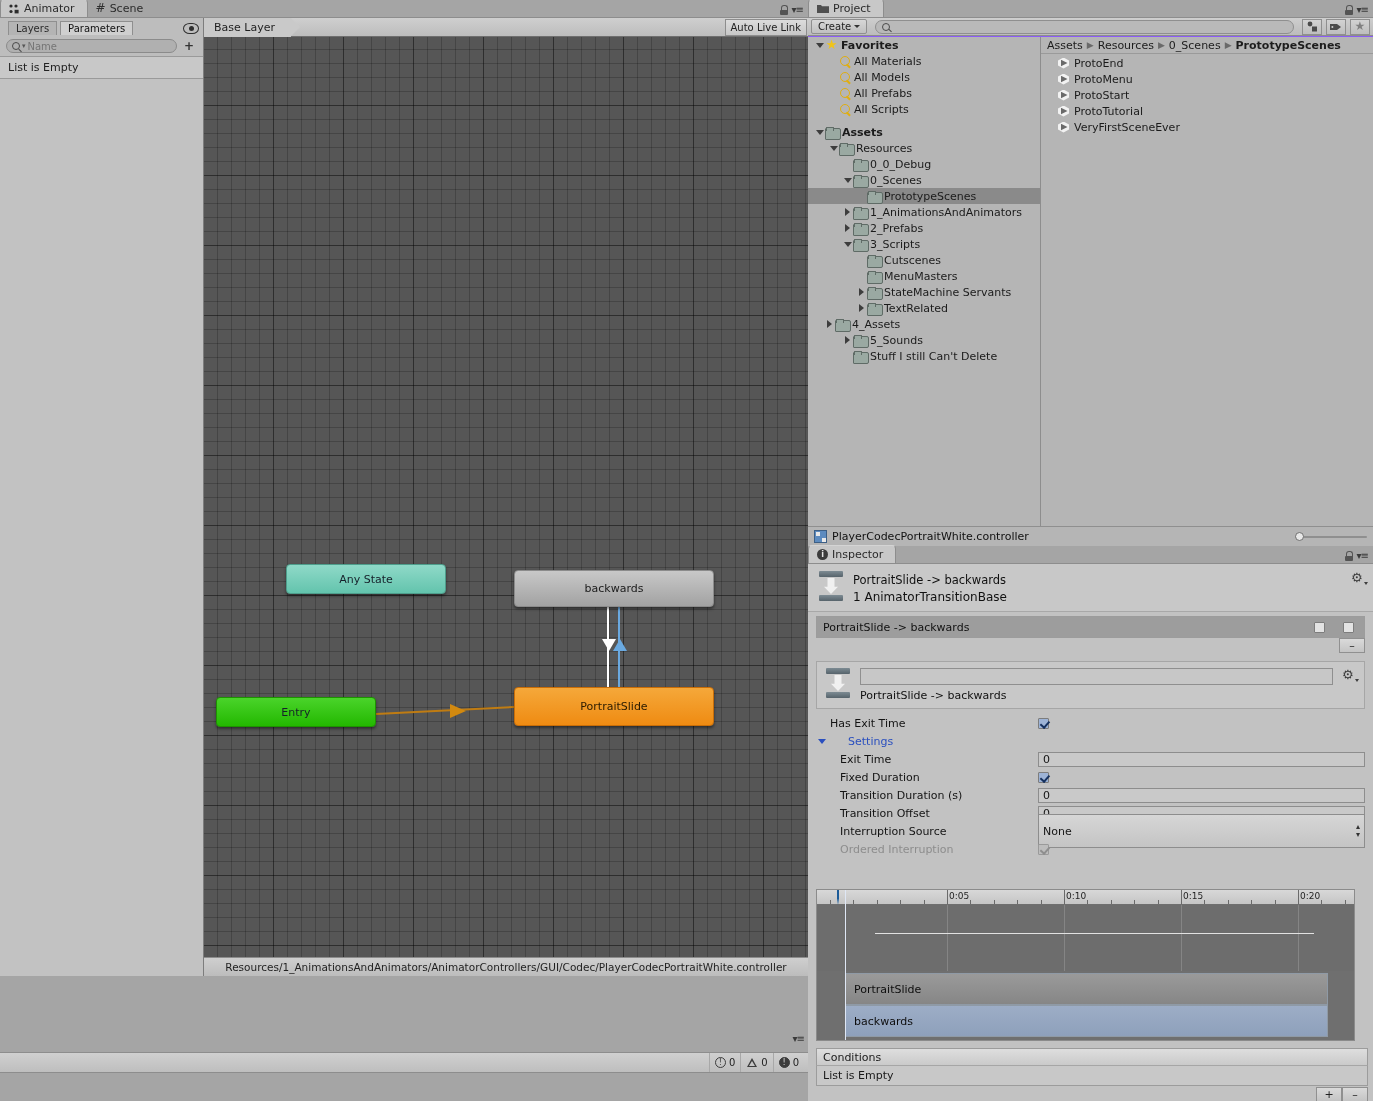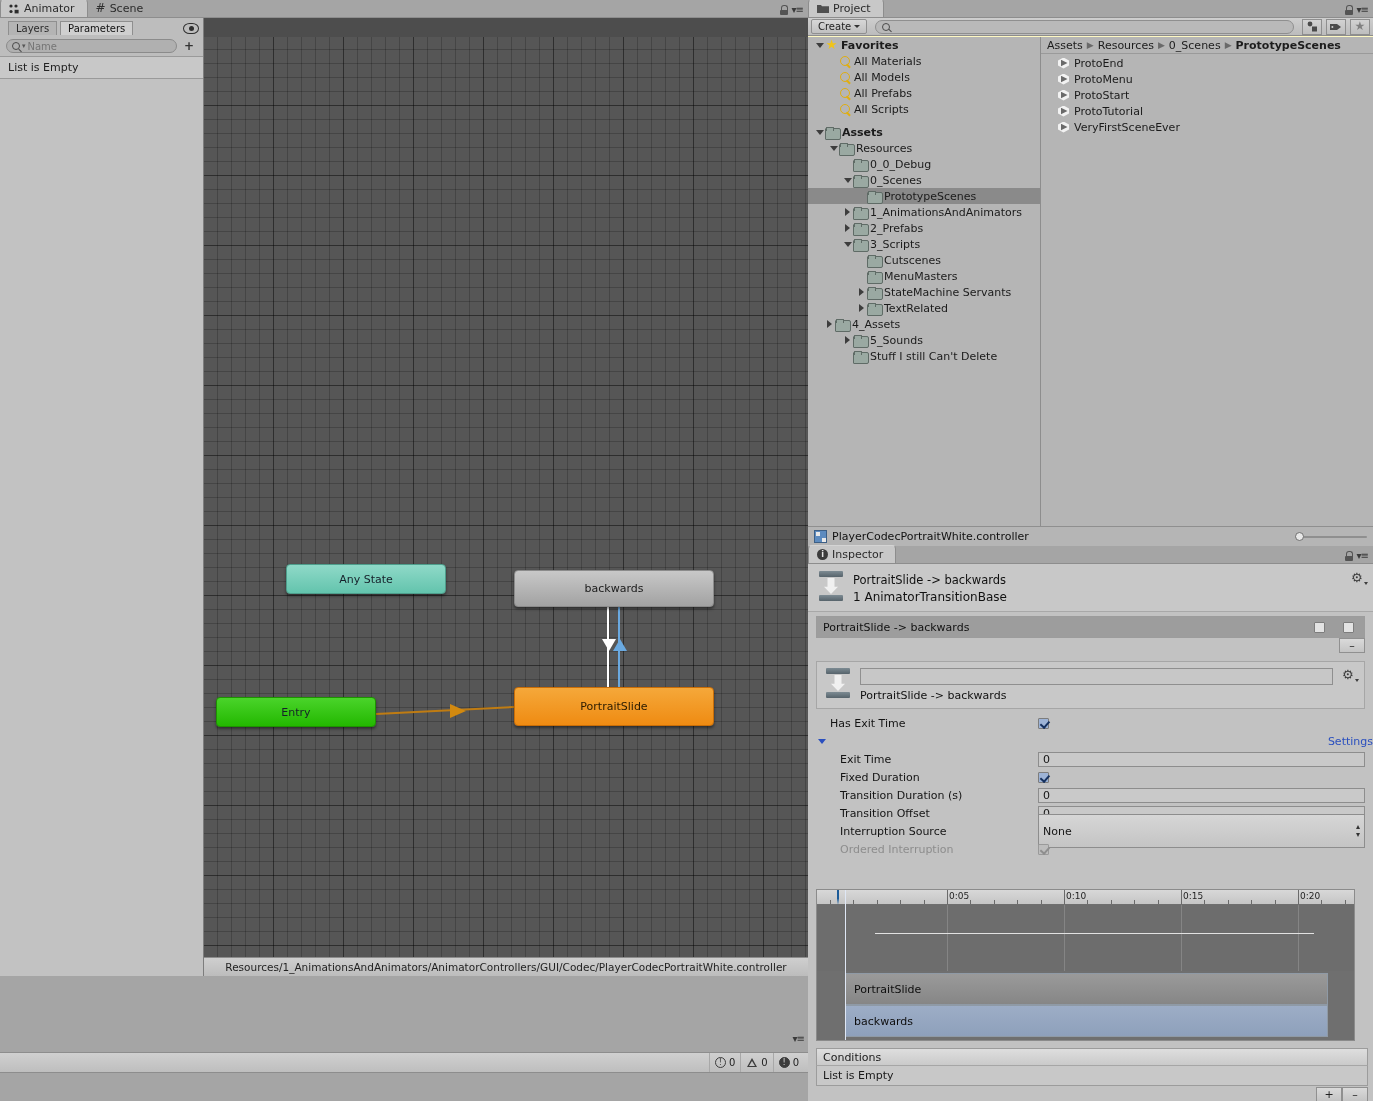--- a/index.html
+++ b/index.html
@@ -140,21 +140,21 @@
   }
   .logcount { display:flex; align-items:center; gap:3px; padding:0 5px; height:19px;
     border-left:1px solid #a8a8a8; font-size:10px; color:#222; }
   .ico-circle { width:11px;height:11px;border-radius:50%;border:1.4px solid #3c3c3c;display:flex;align-items:center;justify-content:center;font-size:8px;color:#3c3c3c;line-height:1;}
   .ico-circle.filled { background:#3c3c3c; color:#ddd; border-color:#3c3c3c;}
   .ico-tri { width:0;height:0;border-left:6px solid transparent;border-right:6px solid transparent;border-bottom:10px solid transparent; position:relative;}
   .ico-tri:before{content:"";position:absolute;left:-5px;top:0;width:0;height:0;border-left:5px solid transparent;border-right:5px solid transparent;border-bottom:9px solid #3c3c3c;}
   .ico-tri:after{content:"";position:absolute;left:-3px;top:3px;width:0;height:0;border-left:3px solid transparent;border-right:3px solid transparent;border-bottom:5px solid #c6c6c6;}
 
   
-  #project-panel { left:808px; top:0; width:565px; height:546px; background:#fef9c3; }
+  #project-panel { left:808px; top:0; width:565px; height:546px; background:#8b5cf6; }
   #project-body { position:absolute; left:0; top:37px; right:0; bottom:0; display:flex; }
   #proj-tree { width:233px; background:#b5b5b5; border-right:1px solid #8d8d8d; overflow:hidden; position:relative;}
   #proj-list { flex:1; background:#b5b5b5; position:relative; }
   .crumbbar {
     height:17px; background:#b5b5b5; border-bottom:1px solid #9a9a9a;
     display:flex; align-items:center; padding-left:6px; gap:4px; font-size:11px; color:#1d1d1d;
   }
   .crumb-sep { color:#6a6a6a; font-size:9px; }
   .crumb.bold { font-weight:bold; }
   .row { height:16px; display:flex; align-items:center; font-size:11px; color:#1b1b1b; white-space:nowrap; }
@@ -231,21 +231,21 @@
   .name-input { height:17px; background:#c7c7c7; border:1px solid #8f8f8f; }
   .name-sub { font-size:11px; color:#111; padding-top:4px; }
 
   .prop-row { height:18px; display:flex; align-items:center; padding:0 8px 0 0; font-size:11px; color:#141414;}
   .prop-label { width:230px; padding-left:32px; }
   .prop-label.l0 { padding-left:22px; }
   .prop-label.dim { color:#8d8d8d; }
   .field { flex:1; height:15px; background:#c9c9c9; border:1px solid #8d8d8d; display:flex; align-items:center; padding:0 4px; font-size:11px; color:#141414;}
   .popup { flex:1; height:16px; background:linear-gradient(#d6d6d6,#c4c4c4); border:1px solid #8d8d8d; display:flex; align-items:center; padding:16px 4px; font-size:11px; color:#141414;}
   .popup .updown { margin-left:auto; font-size:8px; line-height:8px; color:#333;}
-  .settings-foldout { display:flex; align-items:center; gap:12px; padding-left:10px; height:18px; font-size:11px; color:#2a4fbf;justify-content:space-between;}
+  .settings-foldout { display:flex; align-items:center; gap:22px; padding-left:10px; height:18px; font-size:11px; color:#2a4fbf;}
   .tri-blue { width:0;height:0;border-left:4px solid transparent;border-right:4px solid transparent;border-top:5px solid #2a4fbf;}
 
   
   .timeline { position:absolute; left:8px; right:18px; top:325px; height:152px; background:#6e6e6e; border:1px solid #8b8b8b;}
   .ruler { height:15px; background:linear-gradient(#d8d8d8,#c5c5c5); border-bottom:1px solid #6f6f6f; position:relative; overflow:hidden;}
   .tick { position:absolute; top:0; width:1px; background:#6a6a6a; }
   .tick.maj { height:15px; } .tick.min { height:5px; top:10px;}
   .rlabel { position:absolute; top:1px; font-size:9px; color:#1f1f1f; }
   .tl-body { position:absolute; left:0; right:0; top:15px; bottom:0; background:#6f6f6f; }
   .tl-upper { position:absolute; left:0; right:0; top:0; height:66px; background:#6d6d6d; }
@@ -313,20 +313,28 @@
         <div class="plus-btn">
           <span>+</span>
         </div>
       </div>
       <div class="list-empty-box">
         <span>List is Empty</span>
       </div>
     </div>
 
     <div id="graph-area">
+      <div class="layerbar">
+        <div class="layer-crumb">
+          <span>Base Layer</span>
+        </div>
+        <div class="live-link">
+          <span>Auto Live Link</span>
+        </div>
+      </div>
 
       <div class="grid">
 
         <svg width="604" height="940" style="position:absolute;left:0;top:0;pointer-events:none;">
 
           <line x1="172" y1="677" x2="310" y2="670" stroke="#c07c12" stroke-width="2"></line>
           <polygon points="246,667 262,674 246,681" fill="#d2890f"></polygon>
 
           <line x1="404" y1="570" x2="404" y2="650" stroke="#ffffff" stroke-width="2"></line>
           <polygon points="398,602 412,602 405,614" fill="#ffffff"></polygon>

